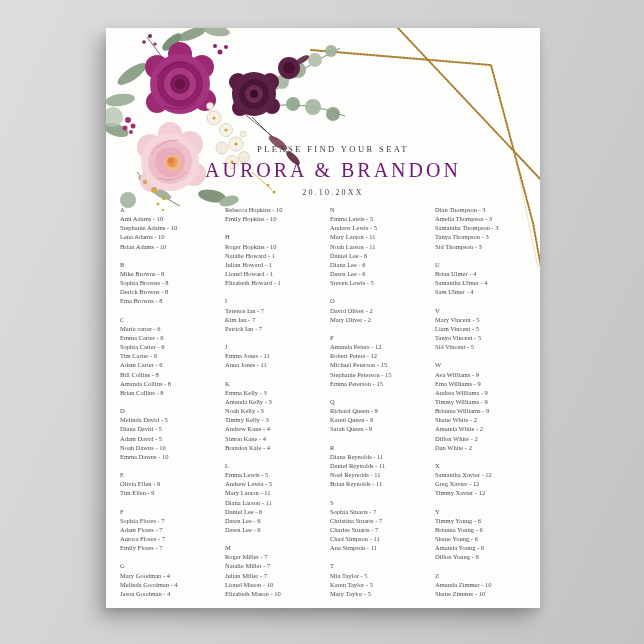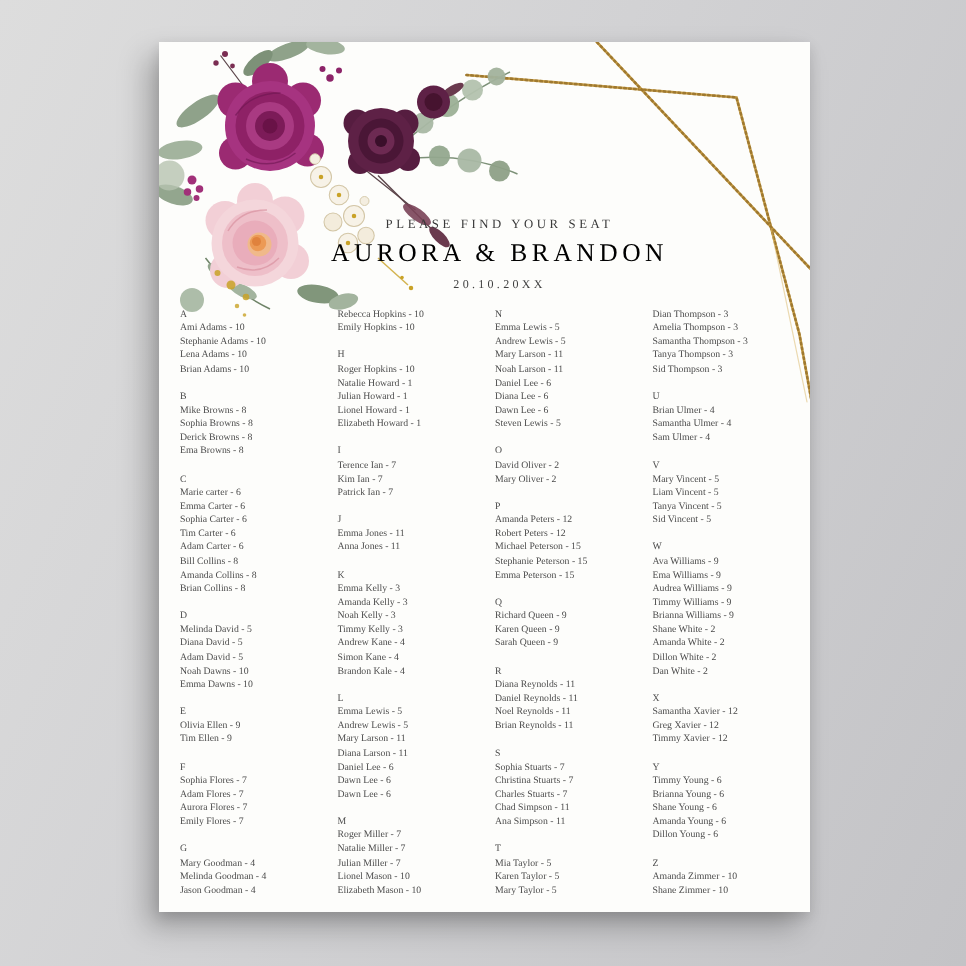--- a/index.html
+++ b/index.html
@@ -13,21 +13,21 @@
   .poster{
     position:absolute;left:106px;top:28px;width:434px;height:580px;
     background:#fdfdfb;
     box-shadow:-8px 10px 18px rgba(0,0,0,.25), 0 3px 8px rgba(0,0,0,.12);
     overflow:hidden;
   }
   .frame-svg{position:absolute;left:0;top:0;}
   .floral-svg{position:absolute;left:-4px;top:-6px;}
   .header{position:absolute;top:116px;left:0;right:0;text-align:center;color:#3a3a3a;padding-left:20px;}
   .subtitle{font-size:8.5px;letter-spacing:2.4px;}
-  .title{font-size:17px;letter-spacing:3px;margin-top:5px;color:#000000;}
+  .title{font-size:20px;letter-spacing:3px;margin-top:5px;color:#701a75;}
   .date{font-size:8px;letter-spacing:2.2px;margin-top:6px;color:#3f3f3f;}
   .columns{position:absolute;left:14px;top:177px;right:4px;display:flex;}
   .col{flex:0 0 105px;}
   .col:last-child{flex:0 0 100px;}
   .line{height:9.15px;line-height:9.15px;font-size:6.5px;color:#4b4b4b;white-space:nowrap;overflow:hidden;}
 </style>
 </head>
 <body>
 
 <div class="scene">

